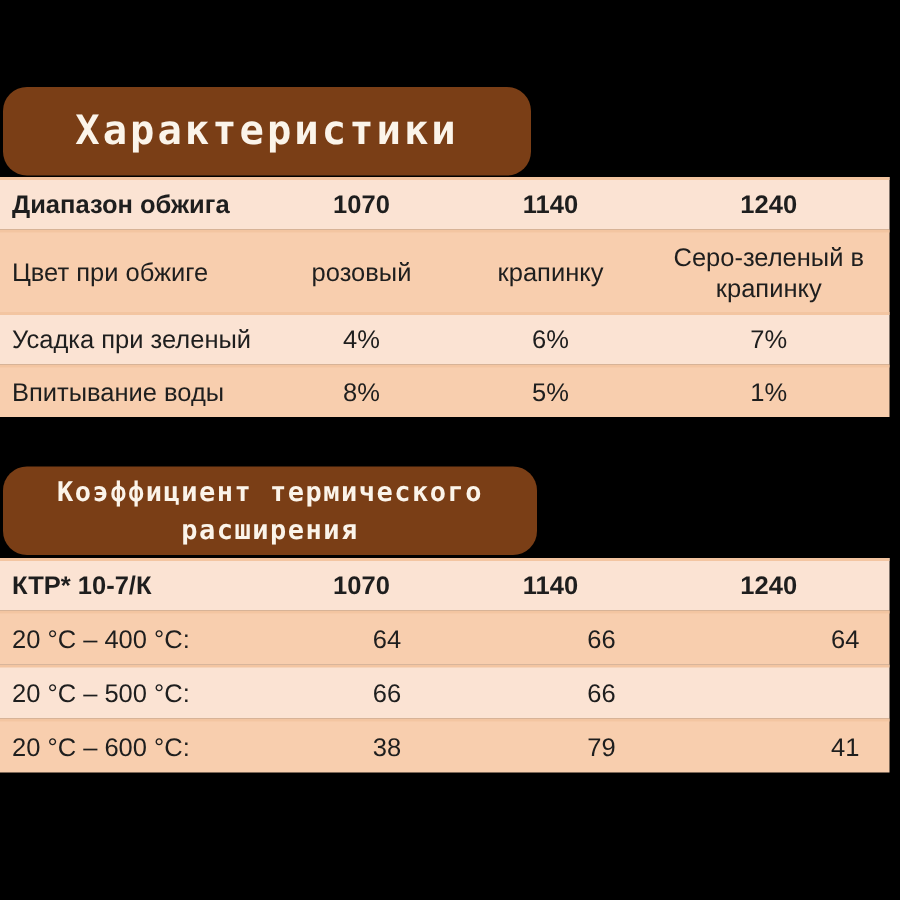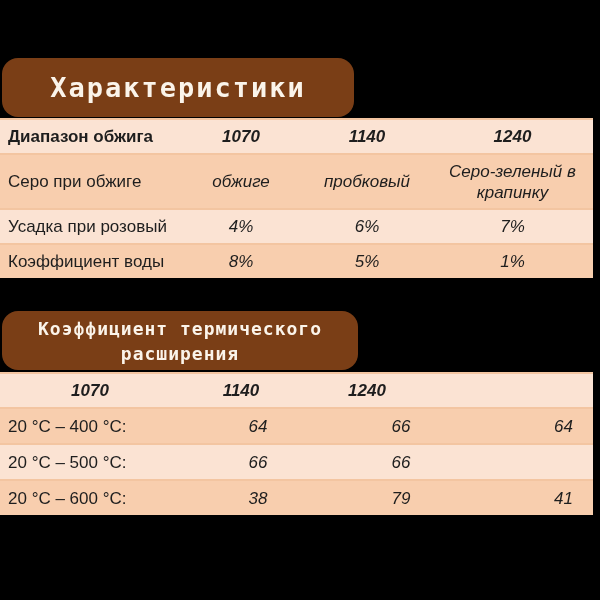--- a/index.html
+++ b/index.html
@@ -37,64 +37,65 @@
     min-height: 33px;
     font-size: 17px;
     line-height: 21px;
   }
   .row.light { background: #FBE3D3; }
   .row.dark  { background: #F8CEAE; }
   .row.bold  { font-weight: bold; }
   #t1 .row:nth-child(2) { min-height: 53px; }
   #t2 .row:nth-child(n+2) { min-height: 34px; gap: 17px; }
   .lbl { padding-left: 8px; }
-  .val { text-align: center; padding: 3px 4px; font-style: italic; }
+  .val { text-align: center; padding: 3px 4px; }
 </style>
 </head>
 <body>
 
 <div class="canvas">
 
   <div class="hdr" id="hdr1">
     <span>Характеристики</span>
   </div>
 
   <div class="tbl" id="t1">
     <div class="row light bold">
       <div class="lbl">Диапазон обжига</div>
       <div class="val">1070</div>
       <div class="val">1140</div>
       <div class="val">1240</div>
     </div>
     <div class="row dark">
-      <div class="lbl">Серо при обжиге</div>
-      <div class="val">обжиге</div>
-      <div class="val">пробковый</div>
+      <div class="lbl">Цвет при обжиге</div>
+      <div class="val">розовый</div>
+      <div class="val">крапинку</div>
       <div class="val">Серо-зеленый в крапинку</div>
     </div>
     <div class="row light">
-      <div class="lbl">Усадка при розовый</div>
+      <div class="lbl">Усадка при зеленый</div>
       <div class="val">4%</div>
       <div class="val">6%</div>
       <div class="val">7%</div>
     </div>
     <div class="row dark">
-      <div class="lbl">Коэффициент воды</div>
+      <div class="lbl">Впитывание воды</div>
       <div class="val">8%</div>
       <div class="val">5%</div>
       <div class="val">1%</div>
     </div>
   </div>
 
   <div class="hdr" id="hdr2">
     <span>Коэффициент термического расширения</span>
   </div>
 
   <div class="tbl" id="t2">
     <div class="row light bold">
+      <div class="lbl">КТР* 10-7/К</div>
       <div class="val">1070</div>
       <div class="val">1140</div>
       <div class="val">1240</div>
     </div>
     <div class="row dark">
       <div class="lbl">20 °C – 400 °C:</div>
       <div class="val">64</div>
       <div class="val">66</div>
       <div class="val">64</div>
     </div>

